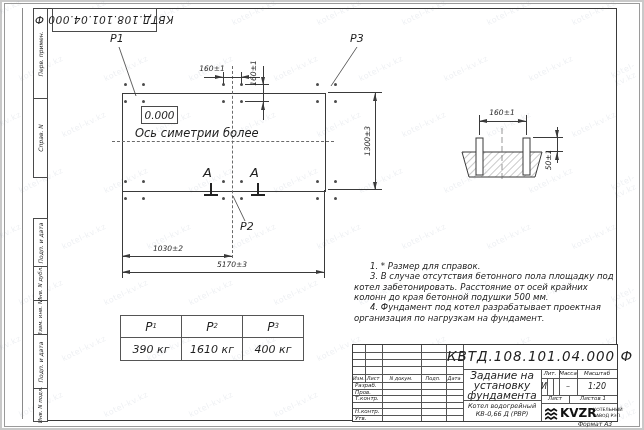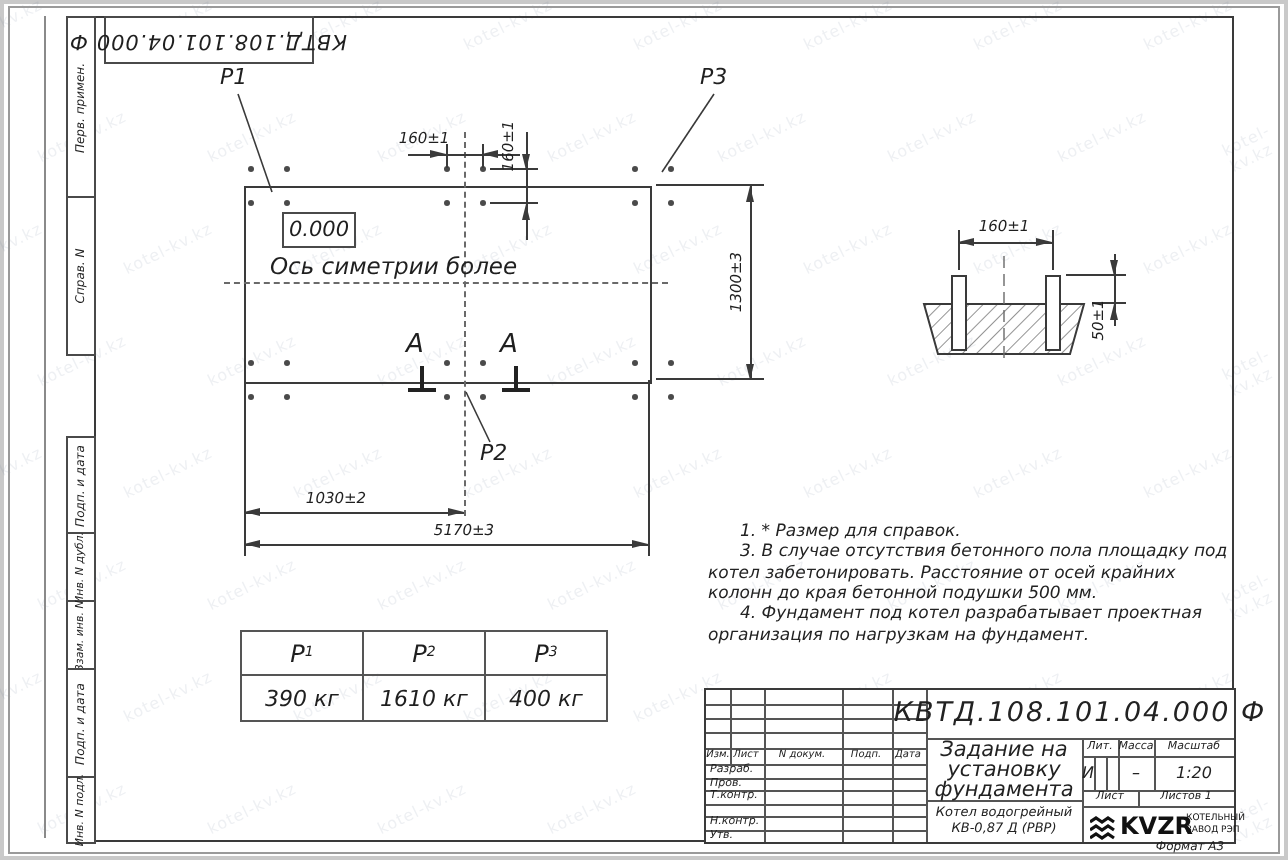--- a/index.html
+++ b/index.html
@@ -304,21 +304,21 @@
     <span class="tb-t" style="left:2px;top:44.5px;font-size:5.5px;">Пров.</span>
     <span class="tb-t" style="left:2px;top:51px;font-size:5.5px;">Т.контр.</span>
     <span class="tb-t" style="left:2px;top:57.5px;font-size:5.5px;"></span>
     <span class="tb-t" style="left:2px;top:64px;font-size:5.5px;">Н.контр.</span>
     <span class="tb-t" style="left:2px;top:70.5px;font-size:5.5px;">Утв.</span>
 
     <span class="tb-t ctr" style="left:149px;top:30px;font-size:10.5px;">Задание на</span>
     <span class="tb-t ctr" style="left:149px;top:40px;font-size:10.5px;">установку</span>
     <span class="tb-t ctr" style="left:149px;top:50px;font-size:10.5px;">фундамента</span>
     <span class="tb-t ctr" style="left:149px;top:61px;font-size:6.5px;">Котел водогрейный</span>
-    <span class="tb-t ctr" style="left:149px;top:69px;font-size:6.5px;">КВ-0,87 Д (РВР)</span>
+    <span class="tb-t ctr" style="left:149px;top:69px;font-size:6.5px;">КВ-0,66 Д (РВР)</span>
 
     <span class="tb-t ctr" style="left:197px;top:28.5px;font-size:5.5px;">Лит.</span>
     <span class="tb-t ctr" style="left:215px;top:28.5px;font-size:5.5px;">Масса</span>
     <span class="tb-t ctr" style="left:244px;top:28.5px;font-size:5.5px;">Масштаб</span>
     <span class="tb-t ctr" style="left:191px;top:41.5px;font-size:8px;">И</span>
     <span class="tb-t ctr" style="left:215px;top:41.5px;font-size:8px;">–</span>
     <span class="tb-t ctr" style="left:244px;top:41.5px;font-size:8px;">1:20</span>
     <span class="tb-t ctr" style="left:202px;top:54px;font-size:5.5px;">Лист</span>
     <span class="tb-t ctr" style="left:240px;top:54px;font-size:5.5px;">Листов 1</span>
 

